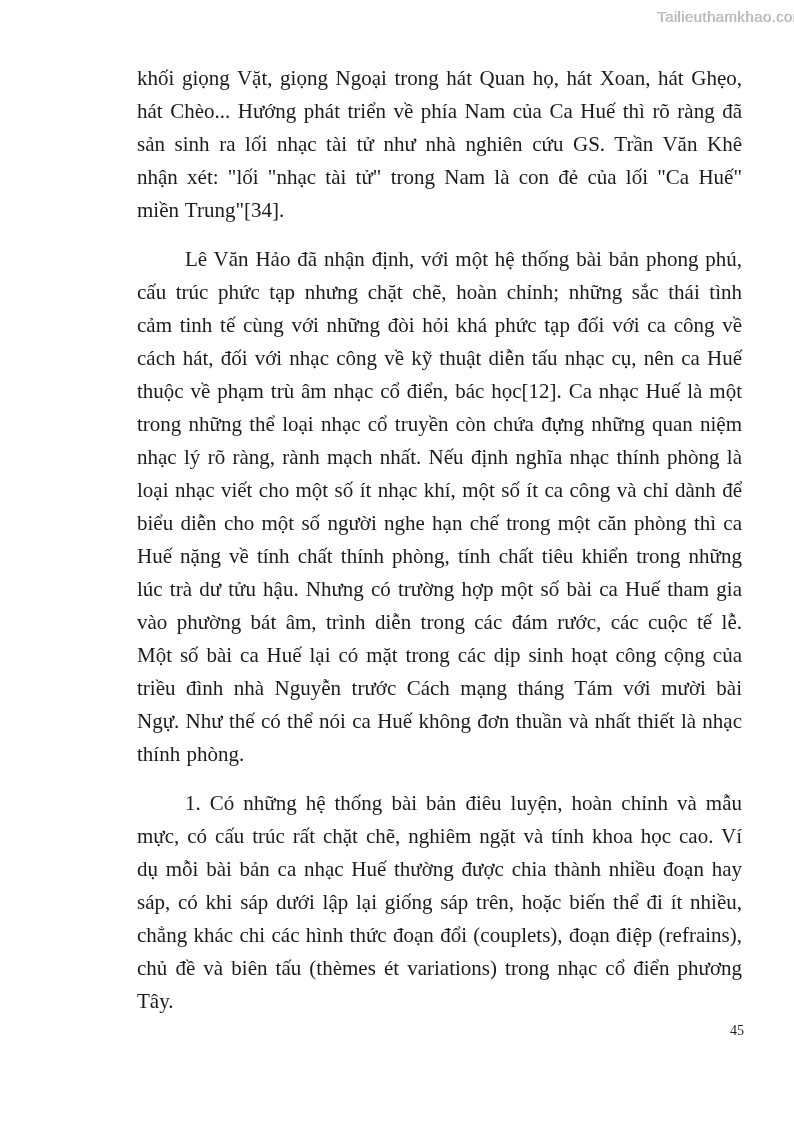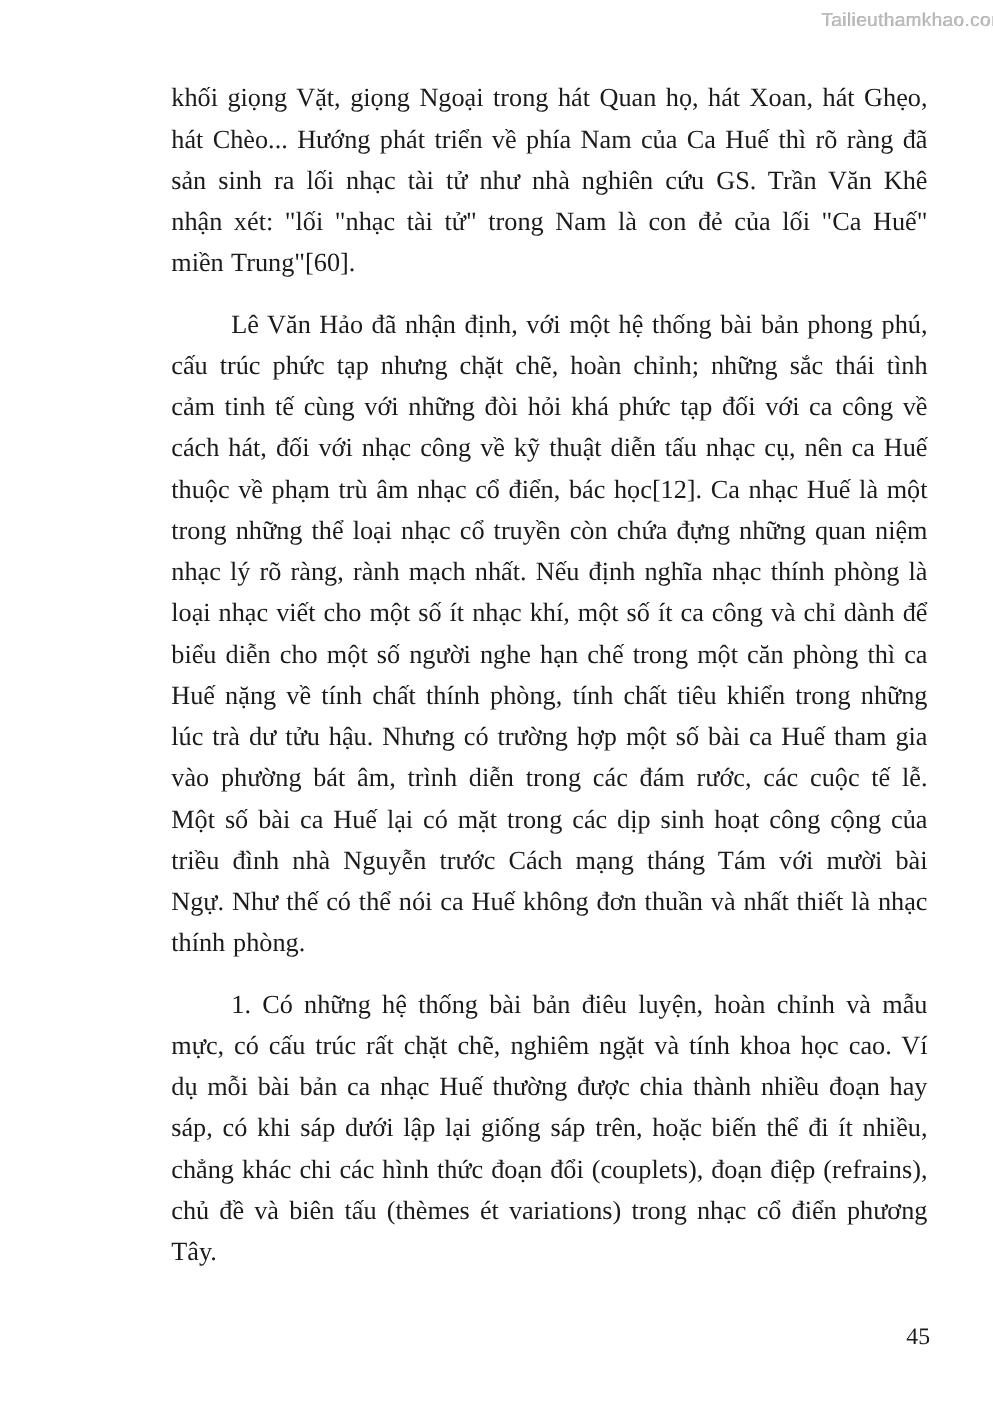--- a/index.html
+++ b/index.html
@@ -35,34 +35,34 @@
     font-size: 21px;
     line-height: 33px;
     text-align: justify;
     text-indent: 48px;
     margin-bottom: 16px;
     word-spacing: 1px;
   }
   .para.no-indent { text-indent: 0; }
   .page-number {
     position: absolute;
-    top: 1059px;
+    top: 1023px;
     right: 74px;
-    font-size: 19px;
+    font-size: 14px;
     color: #1b1b1b;
   }
 </style>
 </head>
 <body>
 
 <div class="page">
 
   <div class="watermark">Tailieuthamkhao.com</div>
 
   <div class="body-text">
-    <p class="para no-indent">khối giọng Vặt, giọng Ngoại trong hát Quan họ, hát Xoan, hát Ghẹo, hát Chèo... Hướng phát triển về phía Nam của Ca Huế thì rõ ràng đã sản sinh ra lối nhạc tài tử như nhà nghiên cứu GS. Trần Văn Khê nhận xét: "lối "nhạc tài tử" trong Nam là con đẻ của lối "Ca Huế" miền Trung"[60].</p>
+    <p class="para no-indent">khối giọng Vặt, giọng Ngoại trong hát Quan họ, hát Xoan, hát Ghẹo, hát Chèo... Hướng phát triển về phía Nam của Ca Huế thì rõ ràng đã sản sinh ra lối nhạc tài tử như nhà nghiên cứu GS. Trần Văn Khê nhận xét: "lối "nhạc tài tử" trong Nam là con đẻ của lối "Ca Huế" miền Trung"[34].</p>
     <p class="para">Lê Văn Hảo đã nhận định, với một hệ thống bài bản phong phú, cấu trúc phức tạp nhưng chặt chẽ, hoàn chỉnh; những sắc thái tình cảm tinh tế cùng với những đòi hỏi khá phức tạp đối với ca công về cách hát, đối với nhạc công về kỹ thuật diễn tấu nhạc cụ, nên ca Huế thuộc về phạm trù âm nhạc cổ điển, bác học[12]. Ca nhạc Huế là một trong những thể loại nhạc cổ truyền còn chứa đựng những quan niệm nhạc lý rõ ràng, rành mạch nhất. Nếu định nghĩa nhạc thính phòng là loại nhạc viết cho một số ít nhạc khí, một số ít ca công và chỉ dành để biểu diễn cho một số người nghe hạn chế trong một căn phòng thì ca Huế nặng về tính chất thính phòng, tính chất tiêu khiển trong những lúc trà dư tửu hậu. Nhưng có trường hợp một số bài ca Huế tham gia vào phường bát âm, trình diễn trong các đám rước, các cuộc tế lễ. Một số bài ca Huế lại có mặt trong các dịp sinh hoạt công cộng của triều đình nhà Nguyễn trước Cách mạng tháng Tám với mười bài Ngự. Như thế có thể nói ca Huế không đơn thuần và nhất thiết là nhạc thính phòng.</p>
     <p class="para">1. Có những hệ thống bài bản điêu luyện, hoàn chỉnh và mẫu mực, có cấu trúc rất chặt chẽ, nghiêm ngặt và tính khoa học cao. Ví dụ mỗi bài bản ca nhạc Huế thường được chia thành nhiều đoạn hay sáp, có khi sáp dưới lập lại giống sáp trên, hoặc biến thể đi ít nhiều, chẳng khác chi các hình thức đoạn đổi (couplets), đoạn điệp (refrains), chủ đề và biên tấu (thèmes ét variations) trong nhạc cổ điển phương Tây.</p>
   </div>
 
   <div class="page-number">45</div>
 
 </div>
 
 </body></html>

